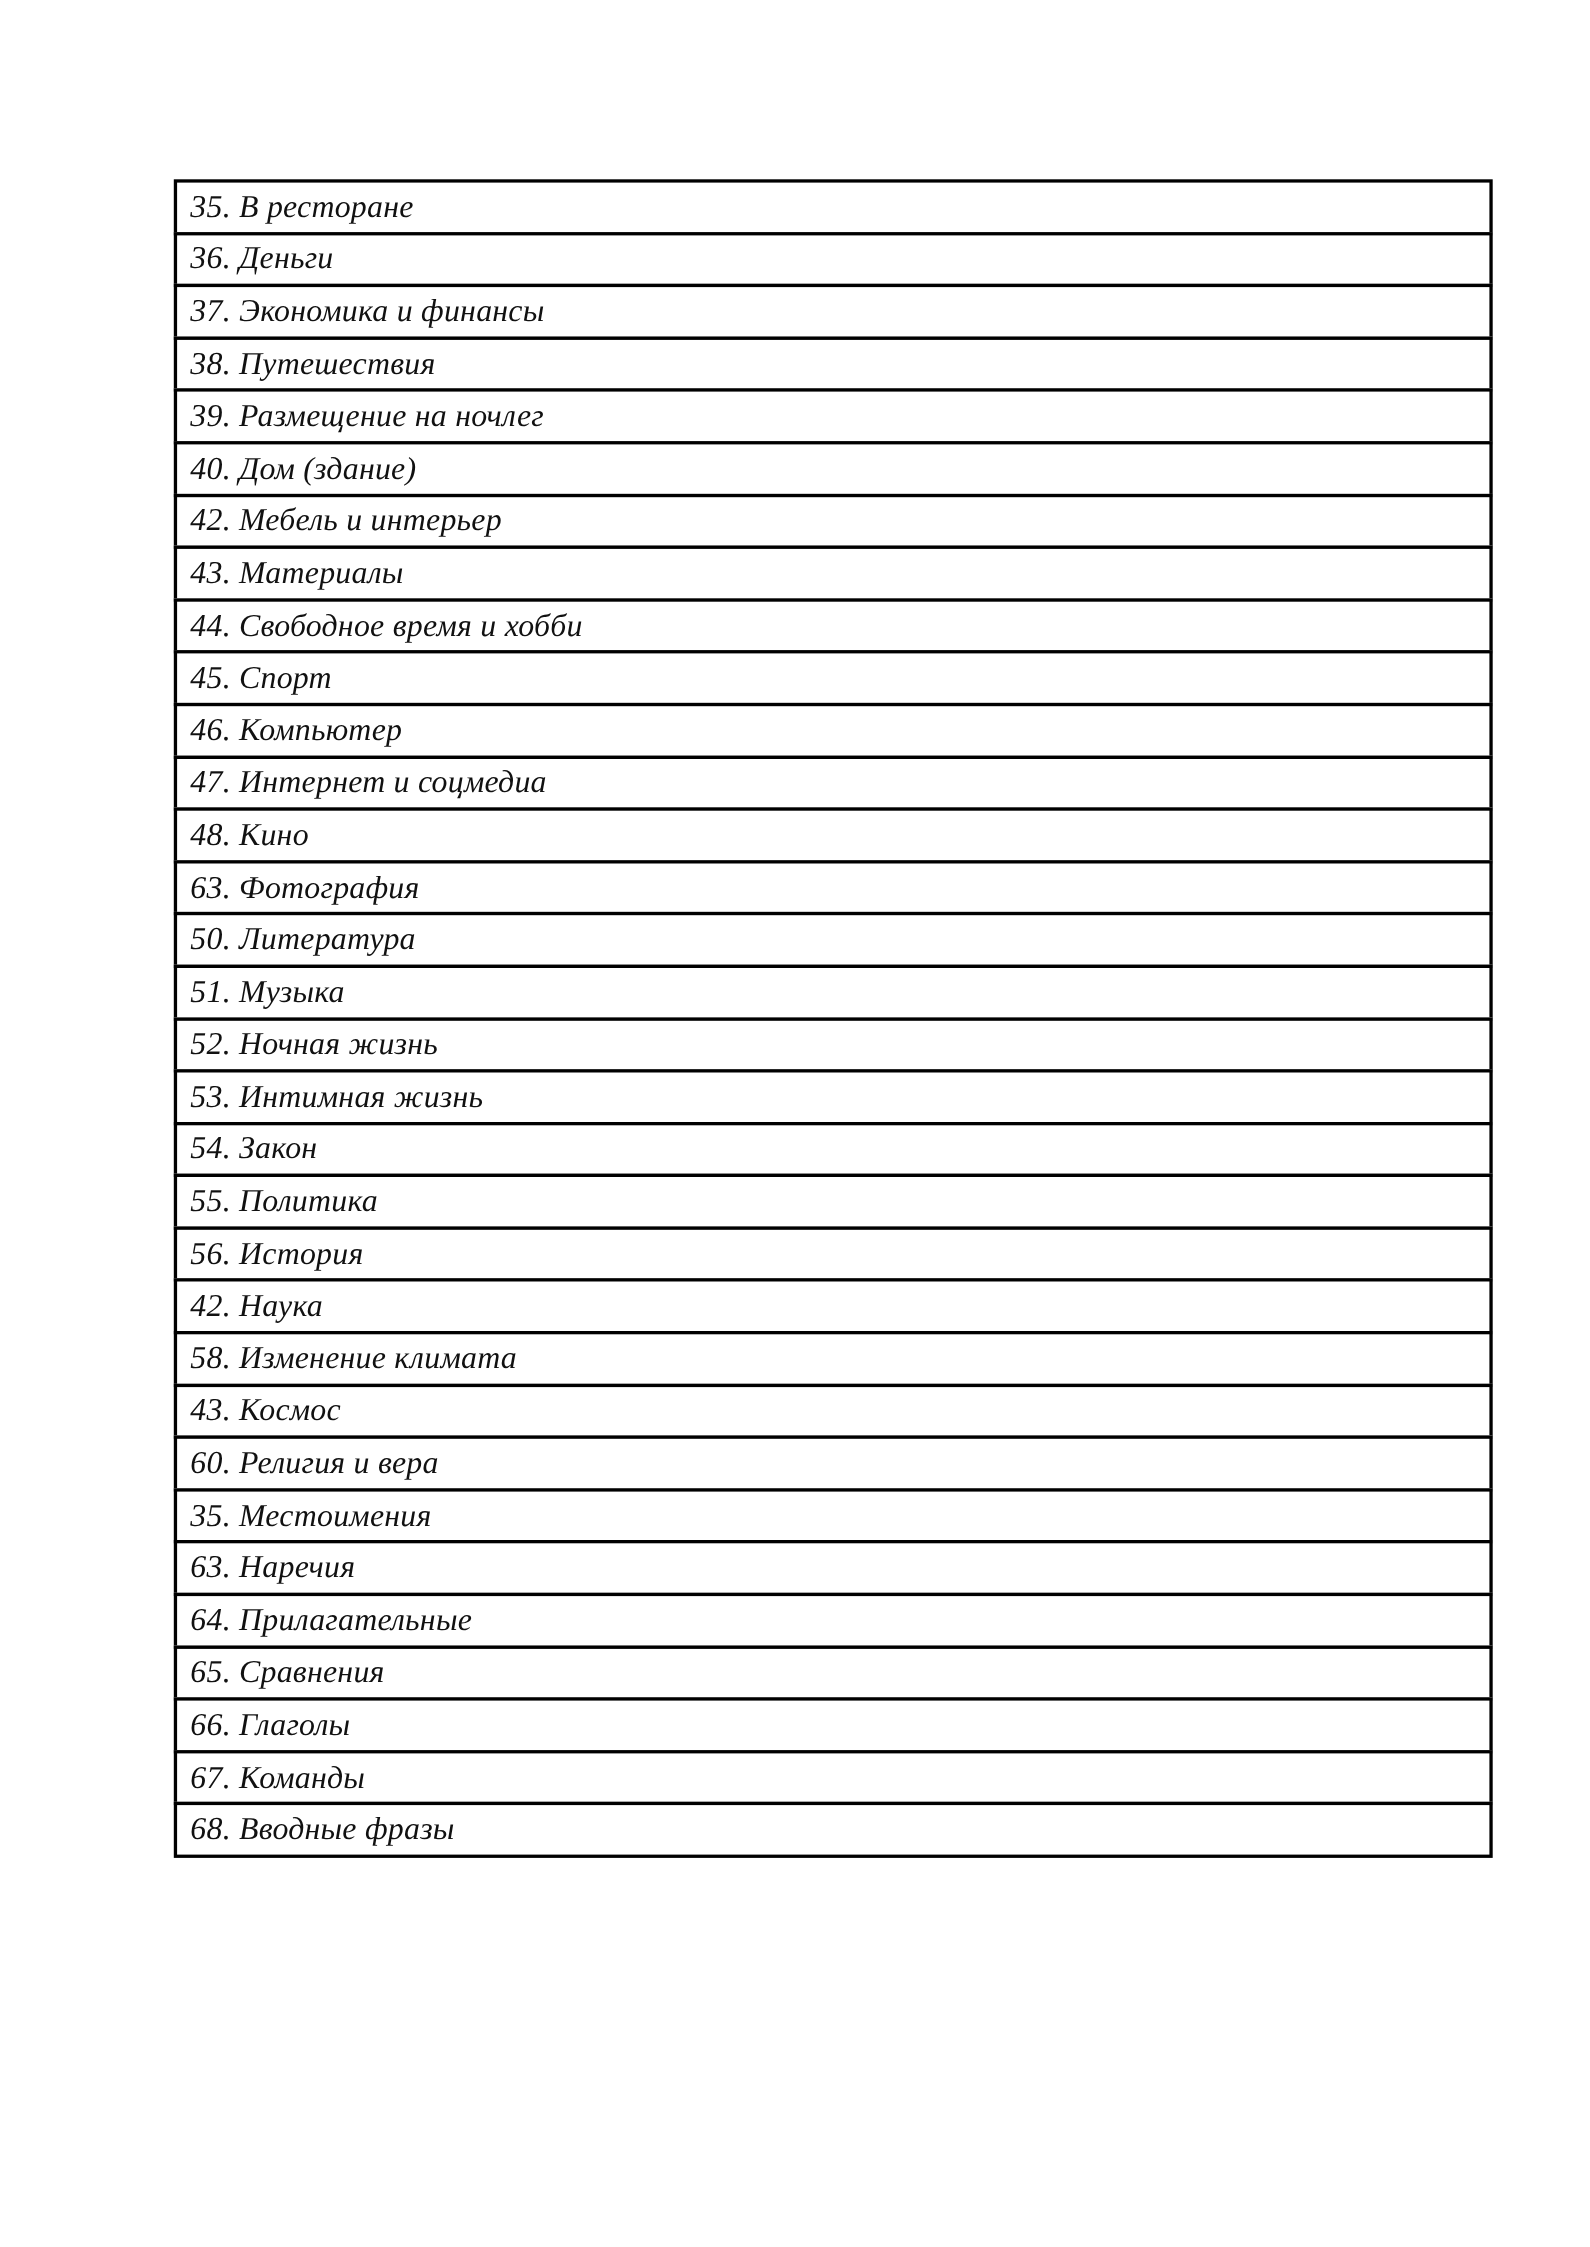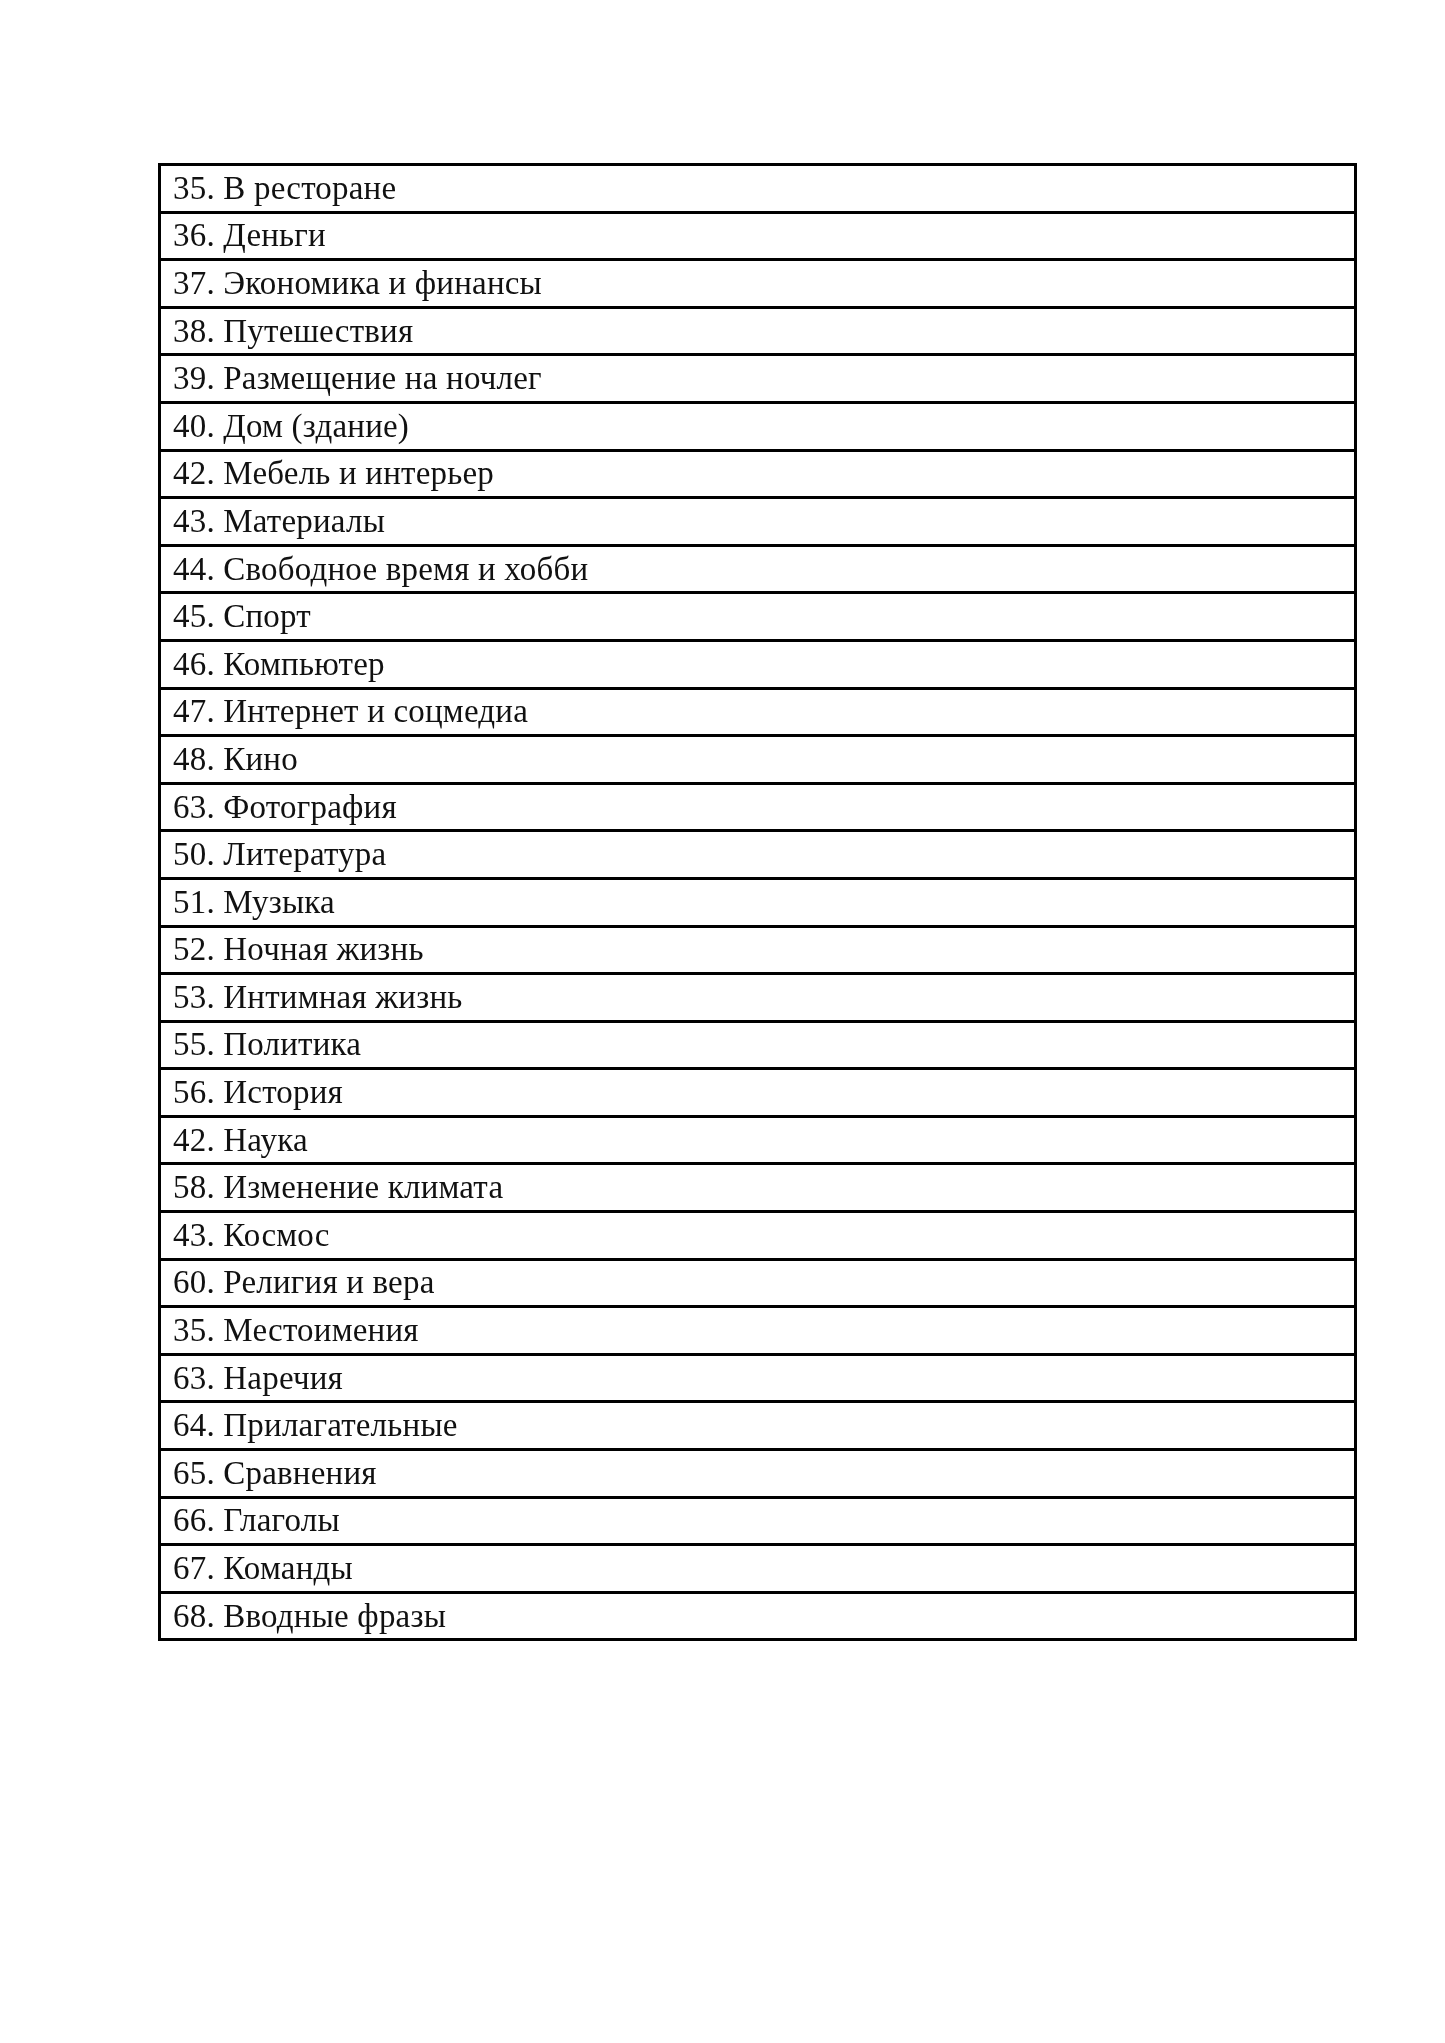--- a/index.html
+++ b/index.html
@@ -28,24 +28,25 @@
     margin-top: -3px;
     display: flex;
     align-items: center;
     padding-left: 12px;
     background: #ffffff;
   }
   .toc-row:first-child {
     margin-top: 0;
   }
   .toc-label {
-    font-size: 33px;
+    font-size: 29px;
     color: #111111;
     white-space: nowrap;
     letter-spacing: 0.2px;
+    font-style: italic;
   }
 </style>
 </head>
 <body>
 
 <div class="page">
   <div class="toc-table">
       <div class="toc-row">
     <span class="toc-label">35. В ресторане</span>
   </div>
@@ -94,20 +95,23 @@
       <div class="toc-row">
     <span class="toc-label">51. Музыка</span>
   </div>
       <div class="toc-row">
     <span class="toc-label">52. Ночная жизнь</span>
   </div>
       <div class="toc-row">
     <span class="toc-label">53. Интимная жизнь</span>
   </div>
       <div class="toc-row">
+    <span class="toc-label">54. Закон</span>
+  </div>
+      <div class="toc-row">
     <span class="toc-label">55. Политика</span>
   </div>
       <div class="toc-row">
     <span class="toc-label">56. История</span>
   </div>
       <div class="toc-row">
     <span class="toc-label">42. Наука</span>
   </div>
       <div class="toc-row">
     <span class="toc-label">58. Изменение климата</span>

